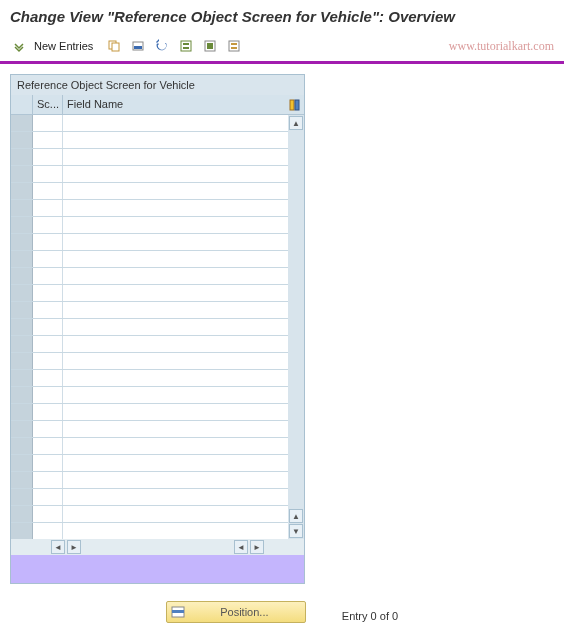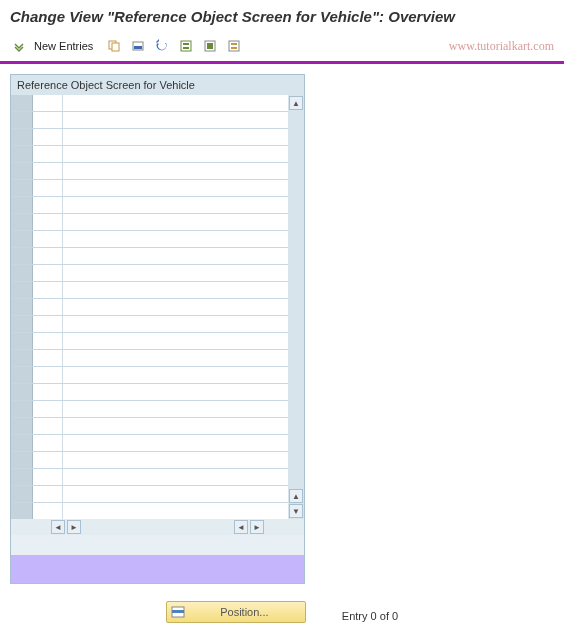--- a/index.html
+++ b/index.html
@@ -268,20 +268,31 @@
         <rect x="4" y="4" width="6" height="2" fill="#c59840"></rect>
         <rect x="4" y="8" width="6" height="2" fill="#c59840"></rect>
       </svg>
   </span>
   <span class="watermark">www.tutorialkart.com</span>
 </div>
 
 <div class="panel">
   <div class="panel-title">Reference Object Screen for Vehicle</div>
   <div class="grid-container">
+    <div class="grid-header">
+      <div class="col-select"></div>
+      <div class="col-sc">Sc...</div>
+      <div class="col-name">Field Name</div>
+      <div class="col-config">
+        <svg width="14" height="14" viewBox="0 0 14 14">
+            <rect x="2" y="2" width="4" height="10" fill="#f0c030" stroke="#a07020"></rect>
+            <rect x="7" y="2" width="4" height="10" fill="#5080c0" stroke="#305080"></rect>
+          </svg>
+      </div>
+    </div>
     <div class="grid-body">
       <div class="grid-rows" id="grid-rows">
           <div class="grid-row">
             <div class="cell-select"></div>
             <div class="cell-sc"></div>
             <div class="cell-name"></div>
           </div>
           <div class="grid-row">
             <div class="cell-select"></div>
             <div class="cell-sc"></div>

